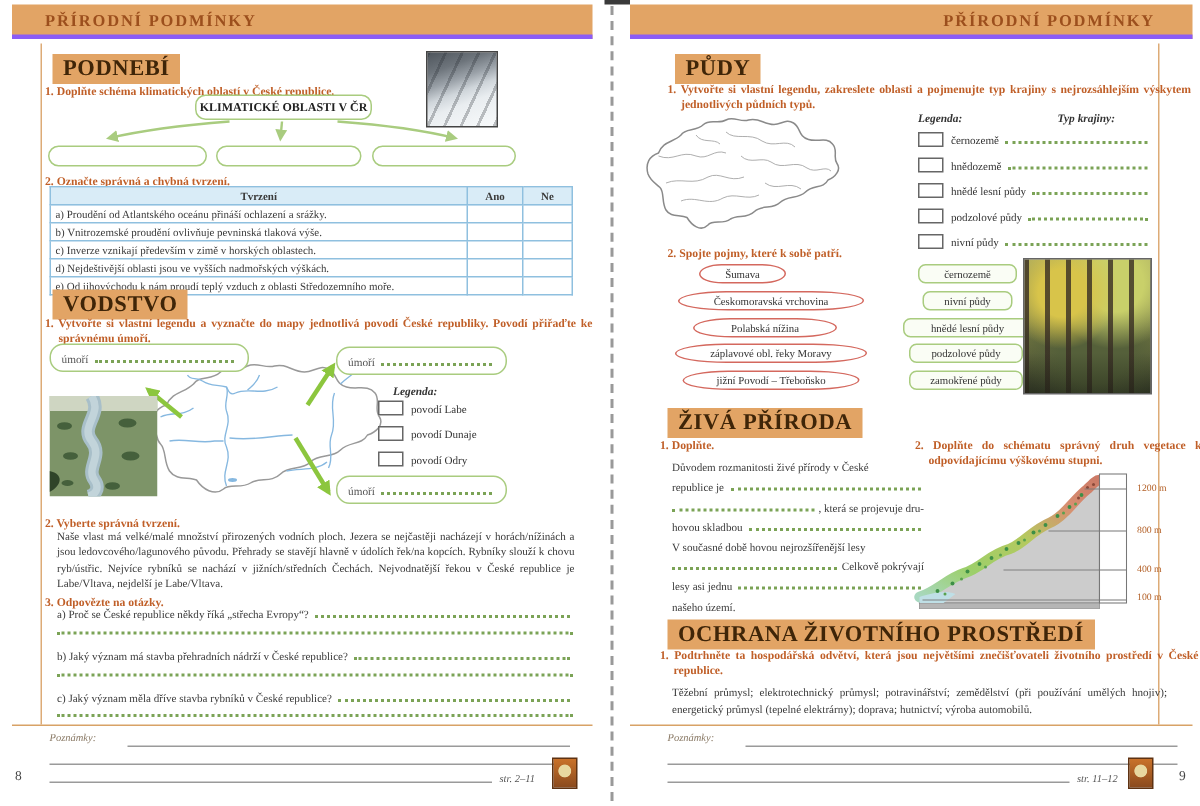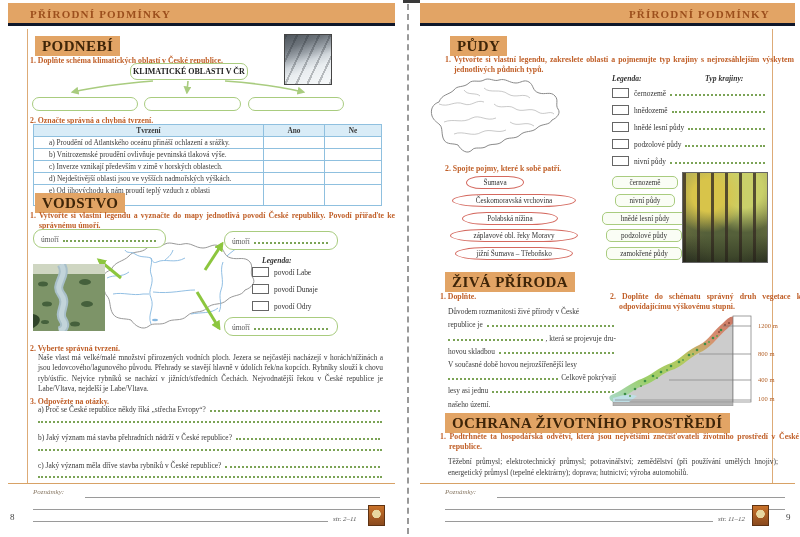--- a/index.html
+++ b/index.html
@@ -1,20 +1,20 @@
 <!DOCTYPE html>
 <html><head>
 <meta charset="utf-8">
 <style>
   html,body{margin:0;padding:0;}
   body{width:800px;height:537px;background:#ffffff;position:relative;overflow:hidden;
        font-family:"Liberation Serif", serif;color:#333;}
   .abs{position:absolute;}
   
-  .hbar{position:absolute;top:3px;height:23px;background:#e2a465;border-bottom:3px solid #0f172a;
+  .hbar{position:absolute;top:3px;height:23px;background:#e2a465;border-bottom:3px solid #8b5cf6;
         color:#9c4f1d;font-weight:bold;font-size:11px;letter-spacing:1.2px;line-height:23px;box-sizing:border-box;}
   
   .chip{position:absolute;background:#e2a465;color:#3f2508;font-weight:bold;font-size:15px;
         padding:2px 7px 1px;letter-spacing:.4px;white-space:nowrap;}
   
   .task{position:absolute;color:#c05f28;font-weight:bold;font-size:7.8px;line-height:1.3;
         padding-left:9px;text-indent:-9px;text-align:justify;}
   .body-text{position:absolute;font-size:7.4px;line-height:10.3px;text-align:justify;color:#3a3a3a;}
   
   .vrule{position:absolute;width:1px;background:#ddab77;}
@@ -28,21 +28,21 @@
   .umori{display:flex;align-items:flex-end;padding:2px 7px 3px;font-size:7.5px;color:#555;}
   .pill{position:absolute;border:1.3px solid #a9cc7f;border-radius:8px;background:#fff;box-sizing:border-box;height:14px;}
   .schema-title{text-align:center;font-weight:bold;font-size:8px;line-height:15px;color:#222;height:17px;border-radius:7px;}
   .chip-green{position:absolute;border:1.2px solid #a9cc7f;border-radius:5px;background:#fafdf5;
         font-size:7.2px;line-height:12px;height:13px;text-align:center;color:#333;box-sizing:border-box;}
   .roval{position:absolute;border:1.2px solid #d4685e;background:transparent;font-size:7.2px;line-height:12px;
         height:13px;text-align:center;color:#333;box-sizing:border-box;
         border-radius:48% 52% 50% 50% / 95% 90% 95% 90%;}
   
   .tv-table{position:absolute;border-collapse:collapse;font-size:7.3px;color:#3a3a3a;background:#fff;}
-  .tv-table th,.tv-table td{border:1px solid #8fc0df;padding:1px 15px;height:9px;}
+  .tv-table th,.tv-table td{border:1px solid #8fc0df;padding:1px 3px;height:9px;}
   .tv-table th{background:#d9ecf7;font-weight:bold;text-align:center;}
   .tv-table td.ans{width:26px;}
   
   .lrow{position:absolute;display:flex;align-items:center;font-size:7.4px;color:#333;}
   .slrow{position:absolute;display:flex;align-items:flex-end;font-size:7.4px;color:#333;width:155px;}
   .cb{display:inline-block;width:15px;height:8px;border:1px solid #666;background:#fff;margin-right:5px;flex:none;}
   .leg-title{position:absolute;font-style:italic;font-size:7.6px;color:#333;font-weight:bold;}
   
   .qrow{position:absolute;display:flex;align-items:flex-end;font-size:7.4px;color:#3a3a3a;width:344px;}
   
@@ -287,21 +287,21 @@
   <span class="cb"></span>
   <span>nivní půdy</span>
   <span class="dots"></span>
 </div>
 
 <div class="task" style="left:445px;top:164px;width:200px;">2. Spojte pojmy, které k sobě patří.</div>
 <div class="roval" style="left:466px;top:176px;width:58px;">Šumava</div>
 <div class="roval" style="left:452px;top:194px;width:124px;">Českomoravská vrchovina</div>
 <div class="roval" style="left:462px;top:212px;width:96px;">Polabská nížina</div>
 <div class="roval" style="left:450px;top:229px;width:128px;">záplavové obl. řeky Moravy</div>
-<div class="roval" style="left:455px;top:247px;width:118px;">jižní Šumava – Třeboňsko</div>
+<div class="roval" style="left:455px;top:247px;width:118px;">jižní Povodí – Třeboňsko</div>
 <div class="chip-green" style="left:612px;top:176px;width:66px;">černozemě</div>
 <div class="chip-green" style="left:615px;top:194px;width:60px;">nivní půdy</div>
 <div class="chip-green" style="left:602px;top:212px;width:86px;">hnědé lesní půdy</div>
 <div class="chip-green" style="left:606px;top:229px;width:76px;">podzolové půdy</div>
 <div class="chip-green" style="left:606px;top:247px;width:76px;">zamokřené půdy</div>
 <div class="photo photo-forest" style="left:682px;top:172px;width:86px;height:91px;"></div>
 
 <div class="chip" style="left:445px;top:272px;">ŽIVÁ PŘÍRODA</div>
 <div class="task" style="left:440px;top:292px;width:100px;">1. Doplňte.</div>
 <div class="abs" style="left:448px;top:303px;width:168px;">

